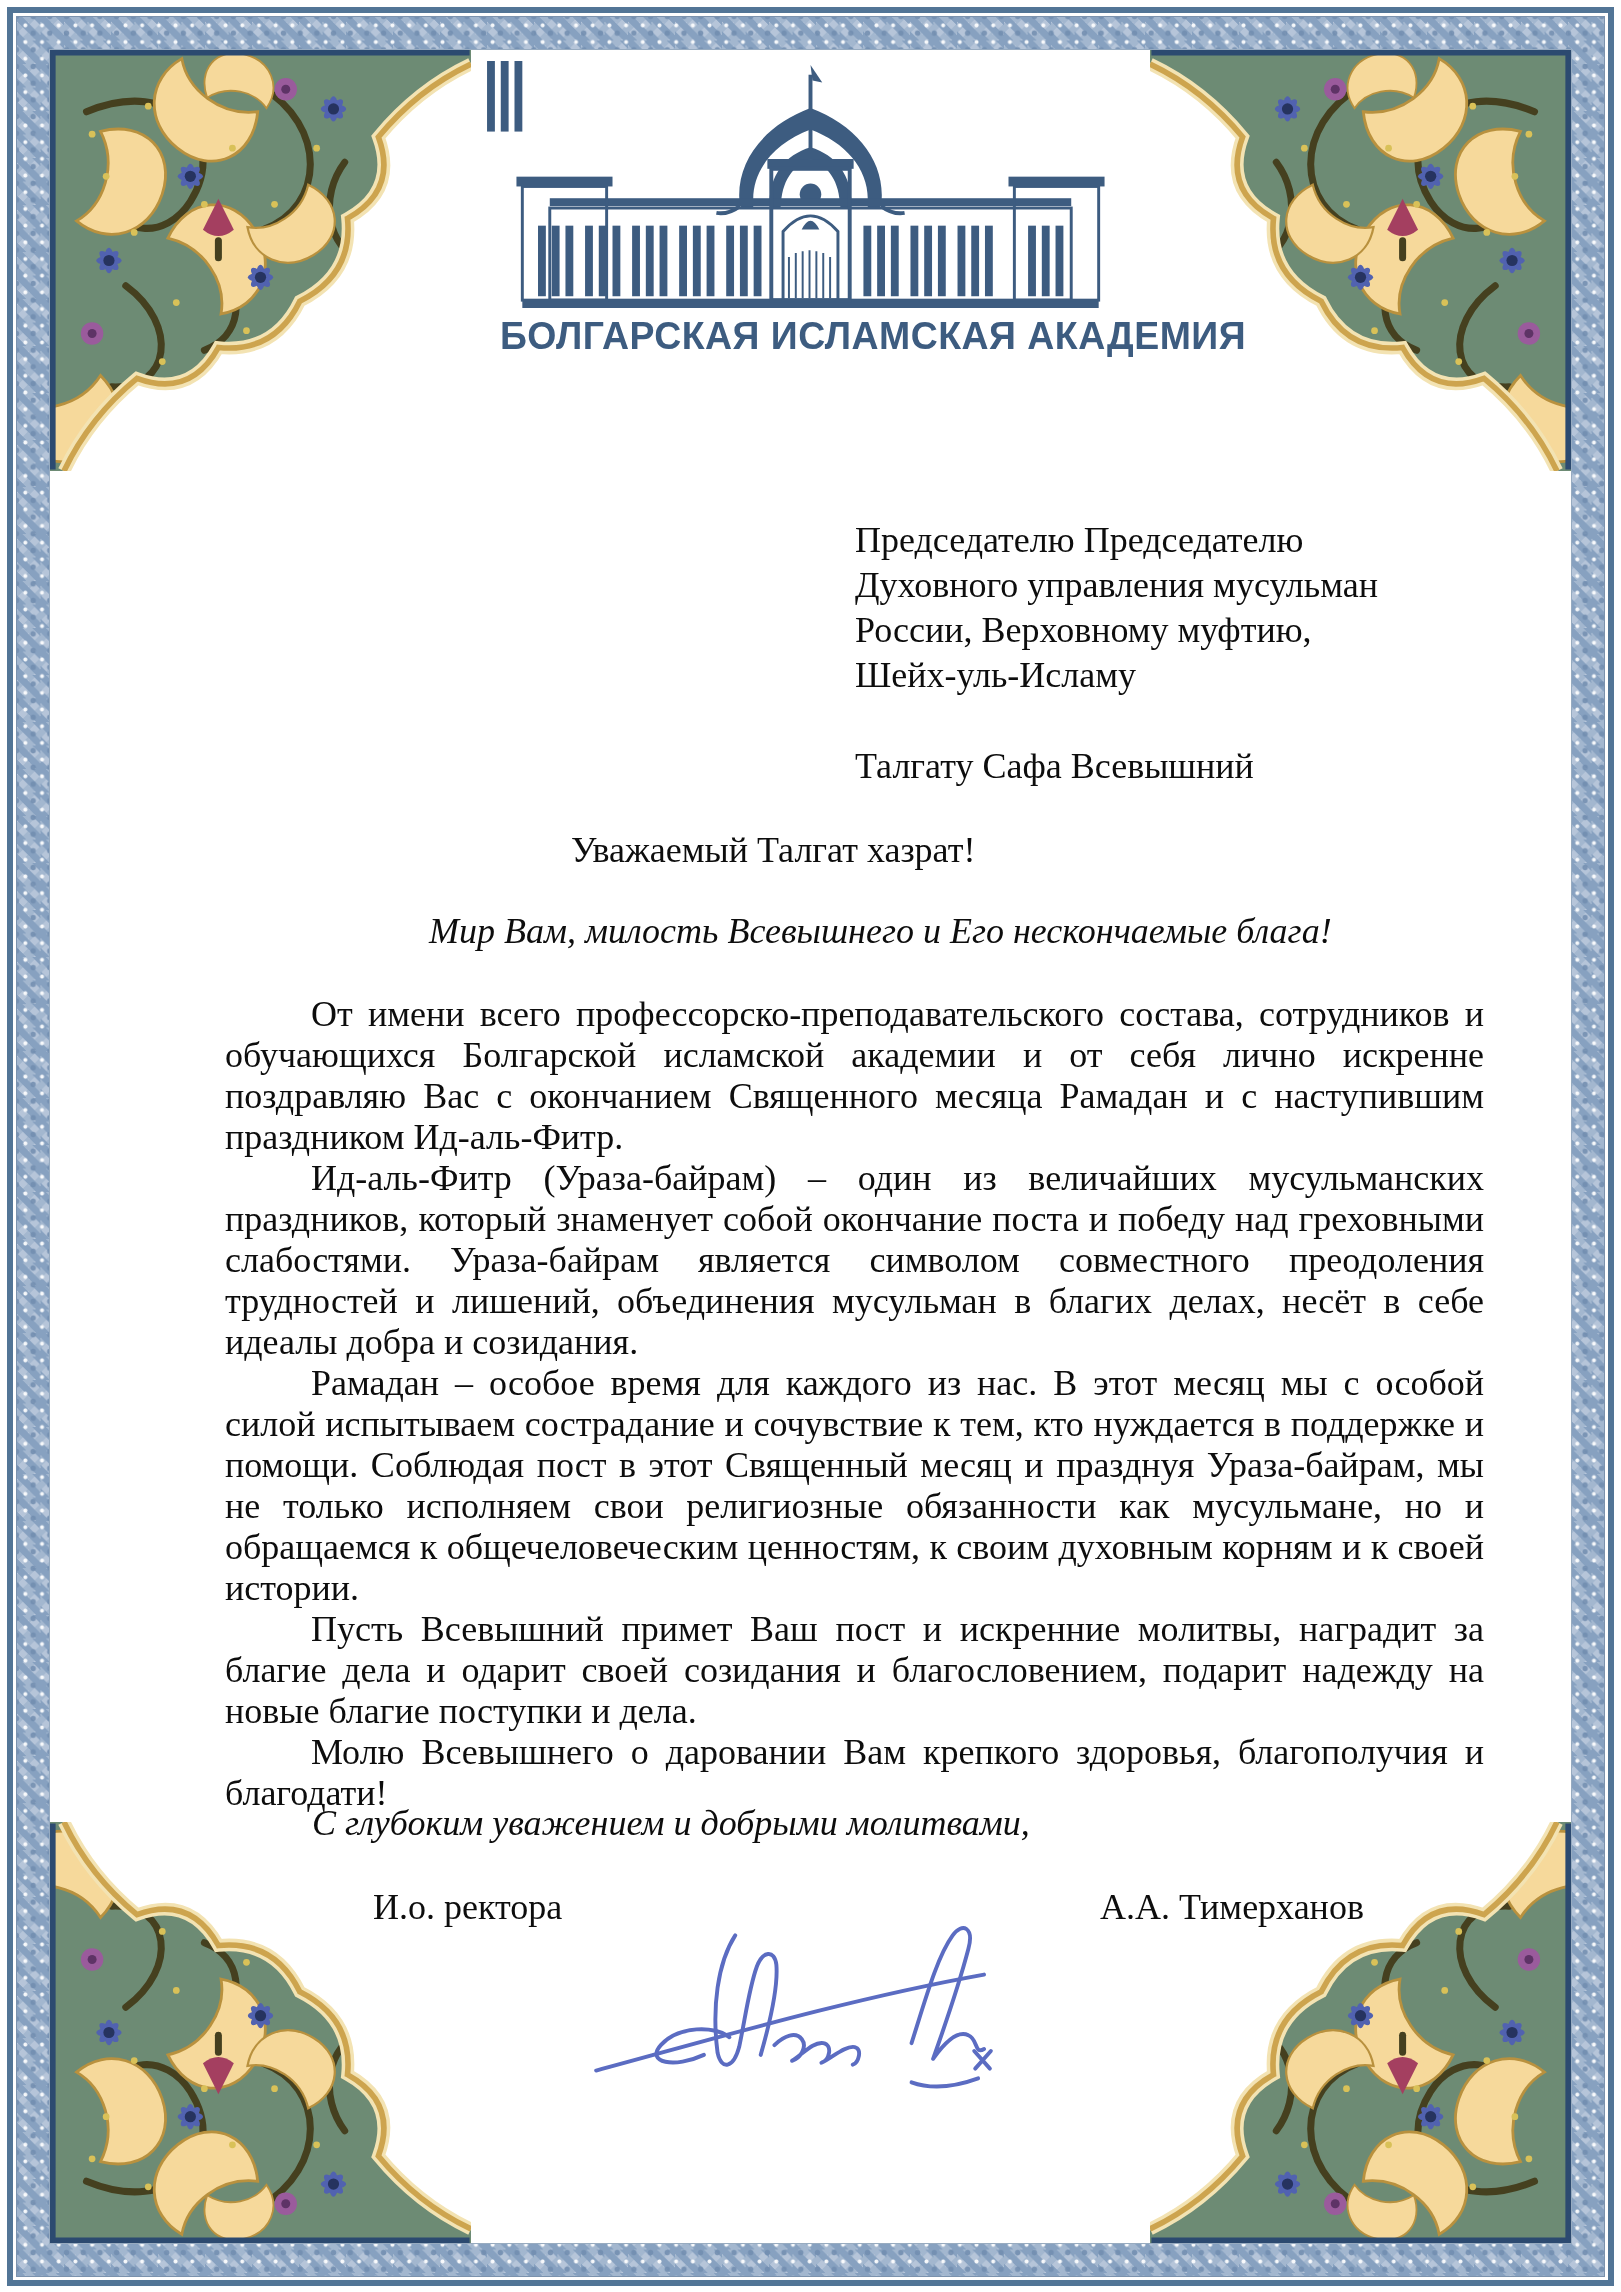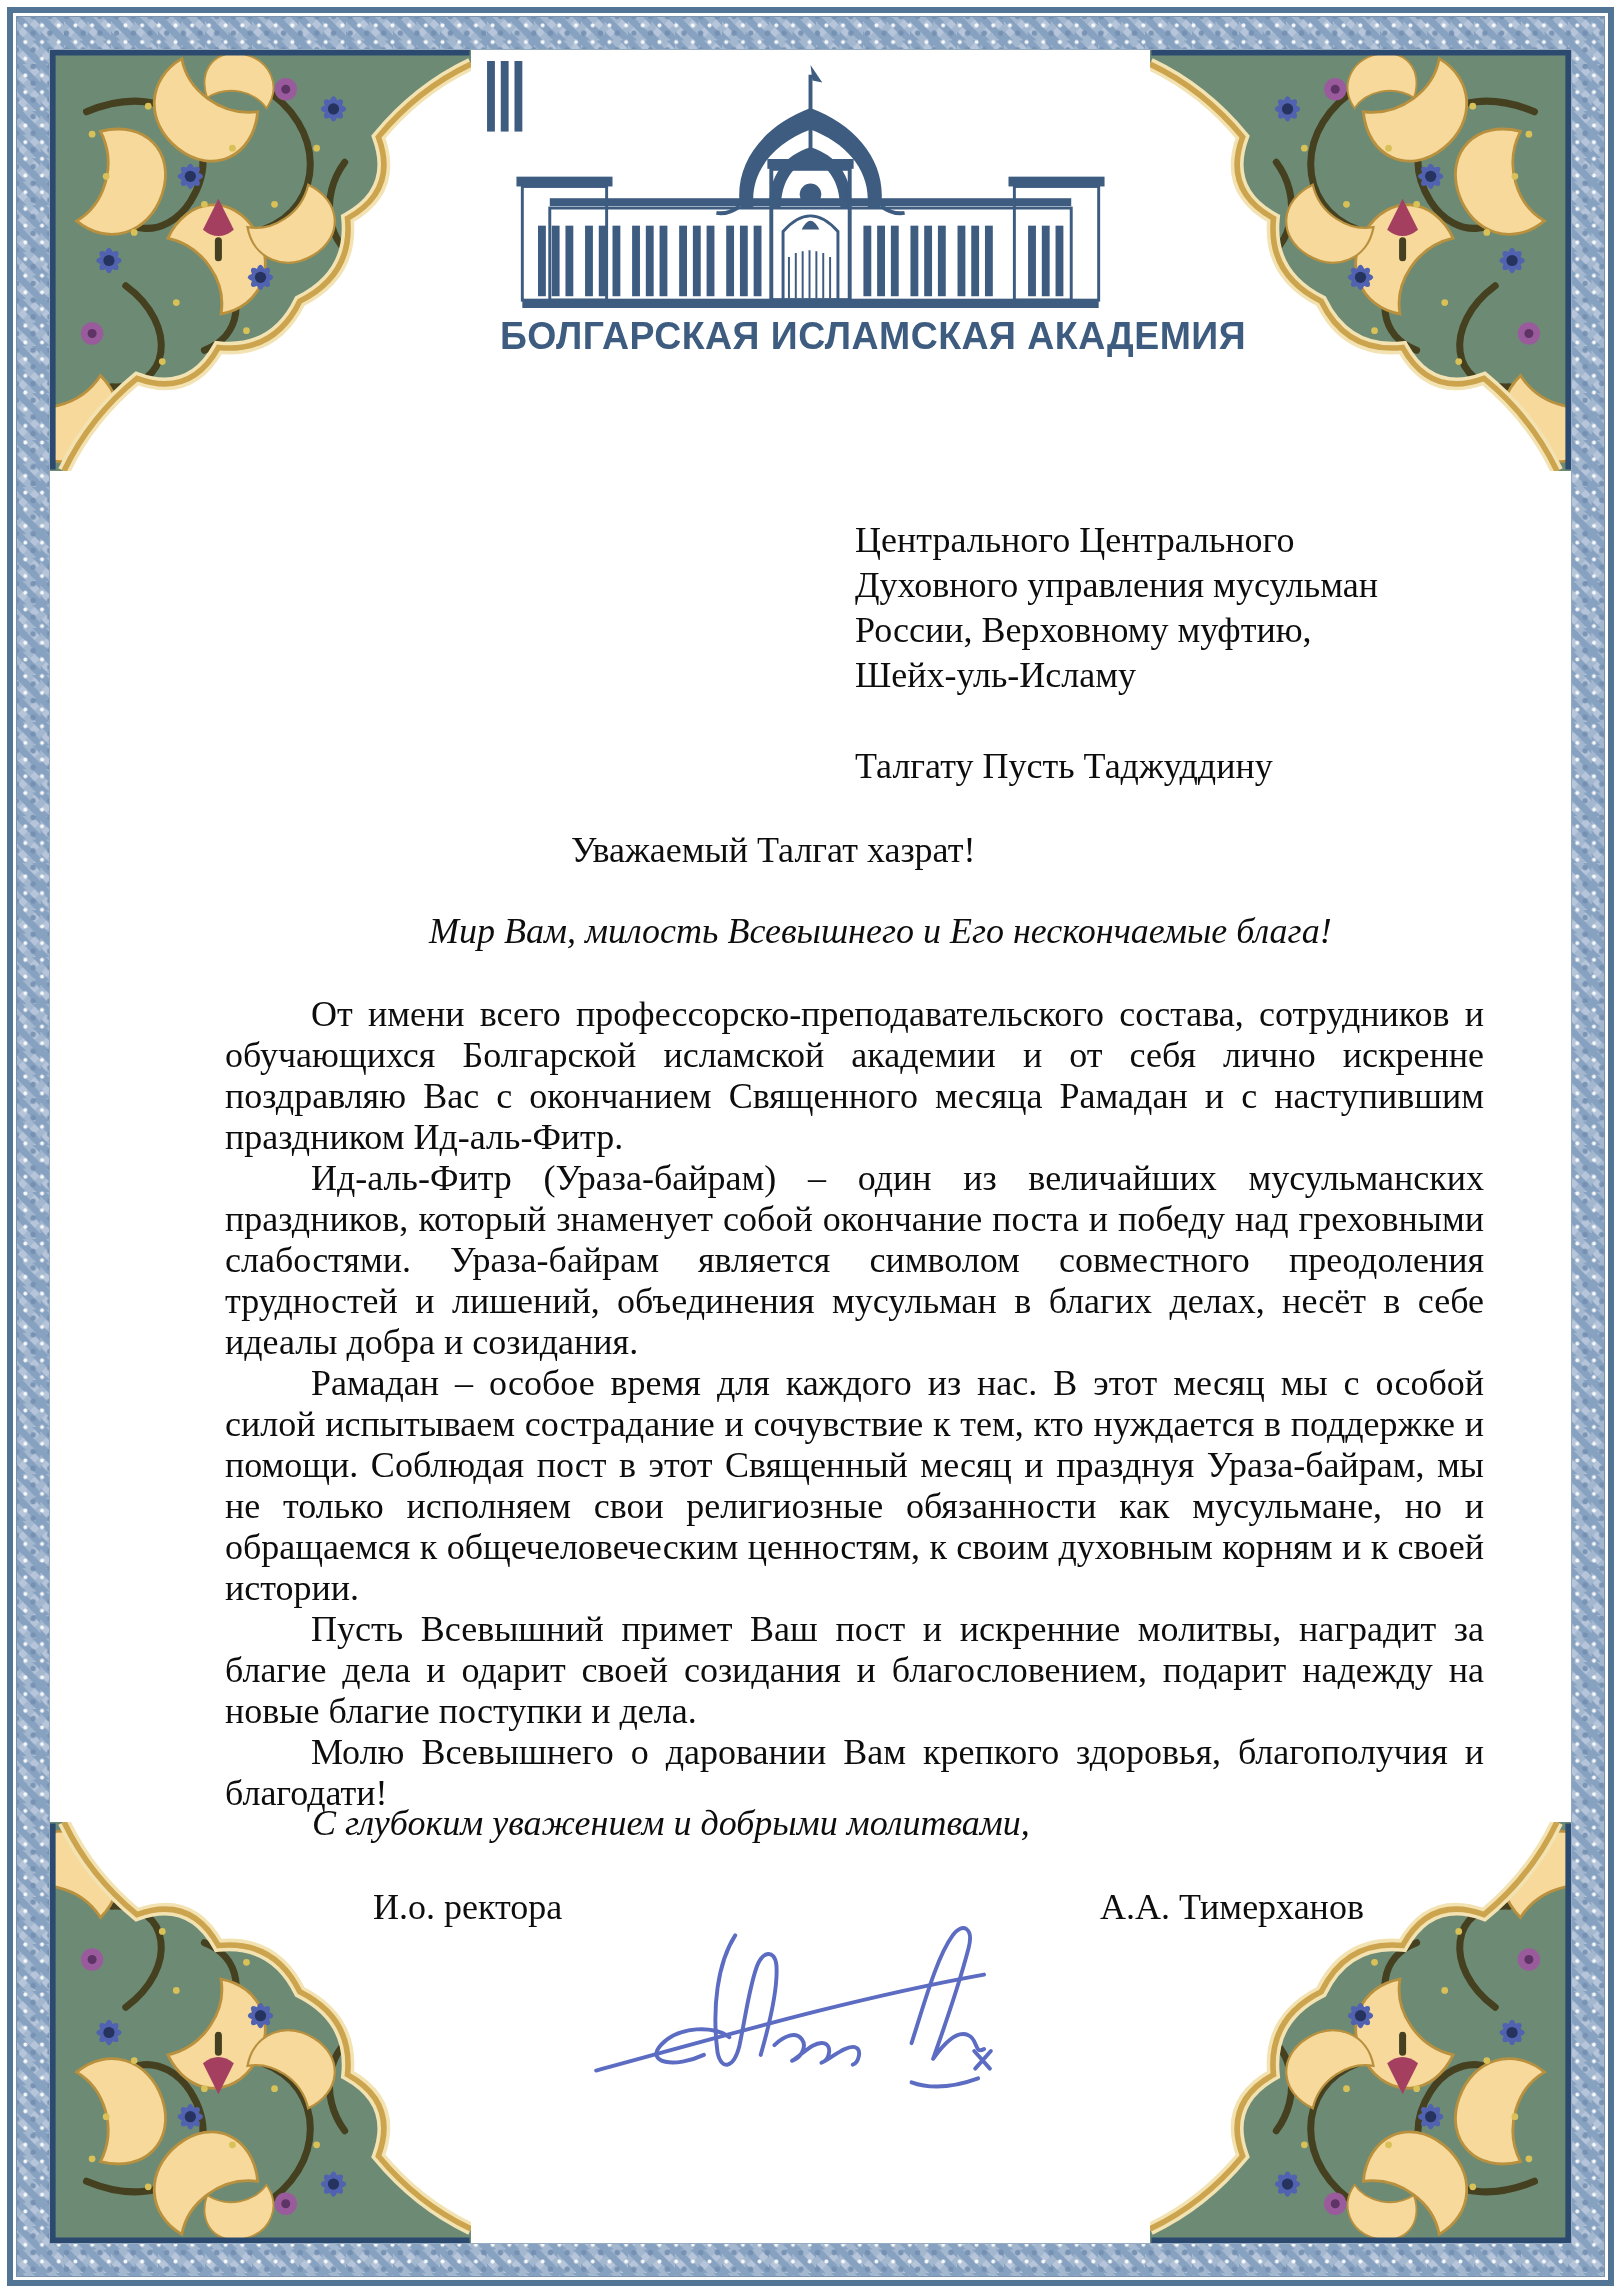--- a/index.html
+++ b/index.html
@@ -200,26 +200,26 @@
       <use href="#w3" class="nv" x="244" y="168"></use>
         <use href="#w3" class="nv" x="384" y="168"></use>
       <use href="#w3" class="nv" x="432" y="168"></use>
         <use href="#w3" class="nv" x="480" y="168"></use>
       <use href="#w3" class="nv" x="552" y="168"></use>
     </svg>
     <div class="logo-label">БОЛГАРСКАЯ ИСЛАМСКАЯ АКАДЕМИЯ</div>
   </div>
 
   <div class="abs recipient">
-    <div>Центрального Центрального</div>
+    <div>Председателю Председателю</div>
     <div>Духовного управления мусульман</div>
     <div>России, Верховному муфтию,</div>
     <div>Шейх-уль-Исламу</div>
   </div>
-  <div class="abs recipient-name">Талгату Пусть Таджуддину</div>
+  <div class="abs recipient-name">Талгату Сафа Всевышний</div>
 
   <div class="abs greeting">Уважаемый Талгат хазрат!</div>
   <div class="abs motto">Мир Вам, милость Всевышнего и Его нескончаемые блага!</div>
 
   <div class="abs body-text">
     <p>От имени всего профессорско-преподавательского состава, сотрудников и обучающихся Болгарской исламской академии и от себя лично искренне поздравляю Вас с окончанием Священного месяца Рамадан и с наступившим праздником Ид-аль-Фитр.</p>
     <p>Ид-аль-Фитр (Ураза-байрам) – один из величайших мусульманских праздников, который знаменует собой окончание поста и победу над греховными слабостями. Ураза-байрам является символом совместного преодоления трудностей и лишений, объединения мусульман в благих делах, несёт в себе идеалы добра и созидания.</p>
     <p>Рамадан – особое время для каждого из нас. В этот месяц мы с особой силой испытываем сострадание и сочувствие к тем, кто нуждается в поддержке и помощи. Соблюдая пост в этот Священный месяц и празднуя Ураза-байрам, мы не только исполняем свои религиозные обязанности как мусульмане, но и обращаемся к общечеловеческим ценностям, к своим духовным корням и к своей истории.</p>
     <p>Пусть Всевышний примет Ваш пост и искренние молитвы, наградит за благие дела и одарит своей созидания и благословением, подарит надежду на новые благие поступки и дела.</p>
     <p>Молю Всевышнего о даровании Вам крепкого здоровья, благополучия и благодати!</p>

